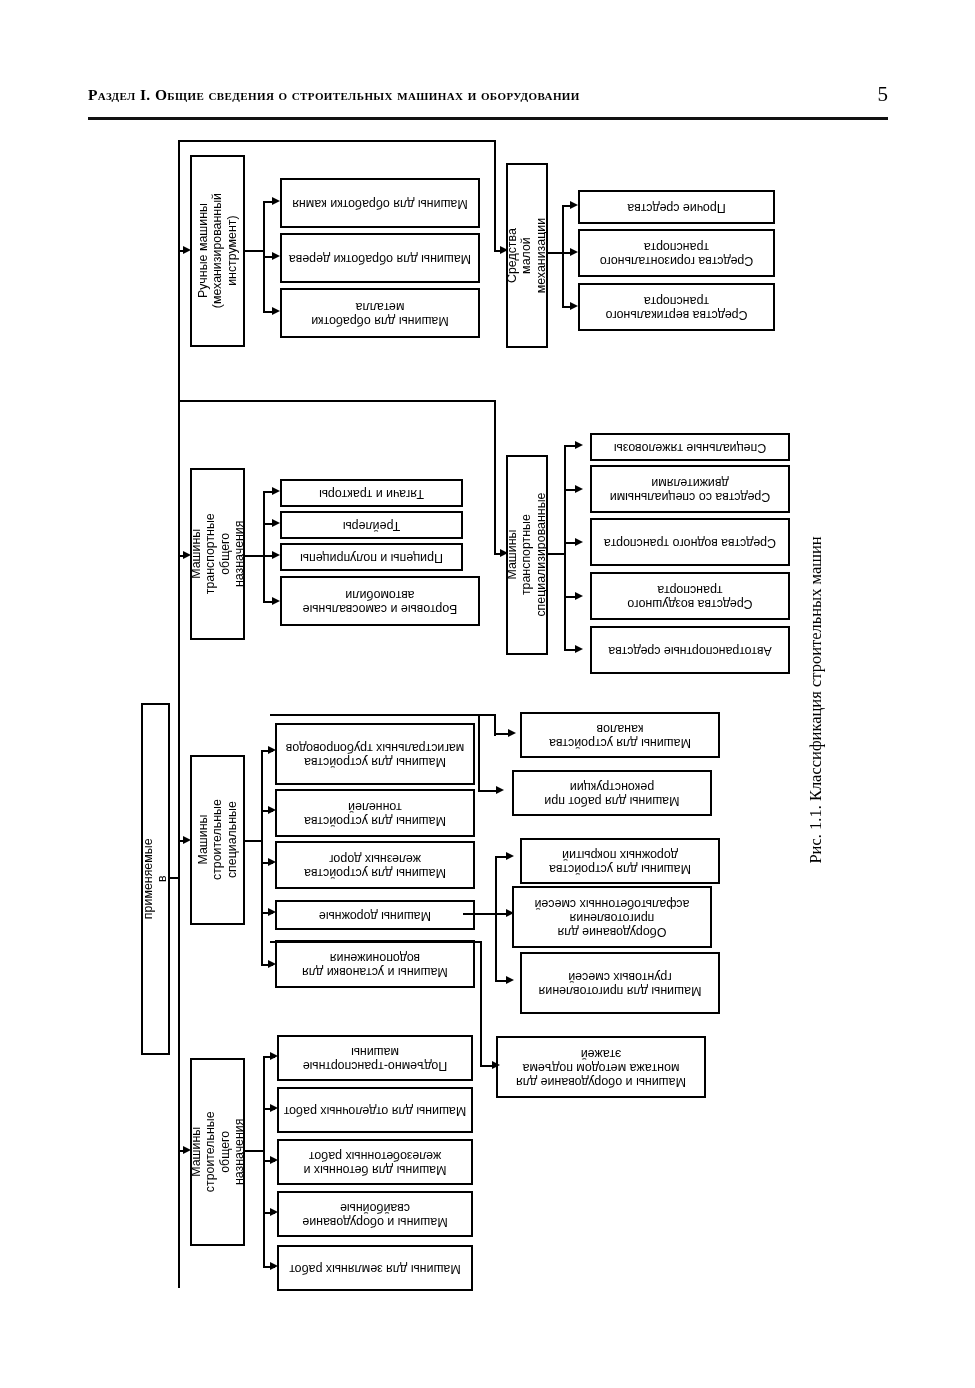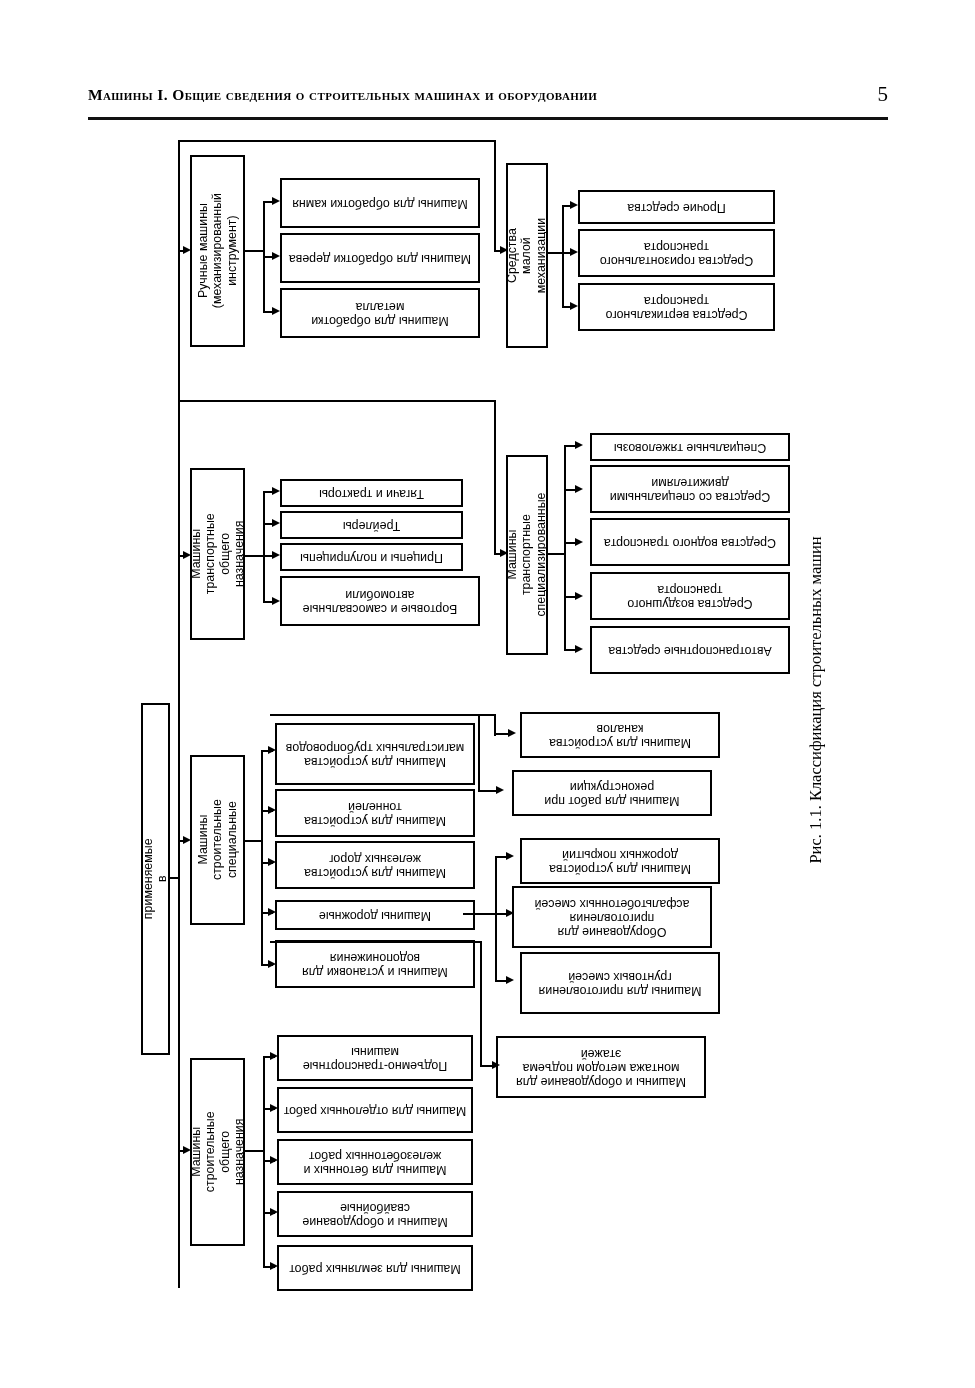--- a/index.html
+++ b/index.html
@@ -88,21 +88,21 @@
     width:0;height:0;
     border-top:4.5px solid transparent;
     border-bottom:4.5px solid transparent;
     border-left:8px solid #000;
   }
 </style>
 </head>
 <body>
 
 <div id="page-header">
-  <div id="header-title">Машины I. Общие сведения о строительных машинах и оборудовании</div>
+  <div id="header-title">Раздел I. Общие сведения о строительных машинах и оборудовании</div>
   <div id="page-number">5</div>
 </div>
 <div id="header-rule"></div>
 
 <div id="figure-caption">Рис. 1.1. Классификация строительных машин</div>
 
 <div id="diagram">
 
   <div class="box root" style="left:141px; top:703px; width:29px; height:352px;">
     <span class="lbl" style="white-space: normal; width: 340px; max-width: 340px;">Машины, применяемые в строительстве</span>

